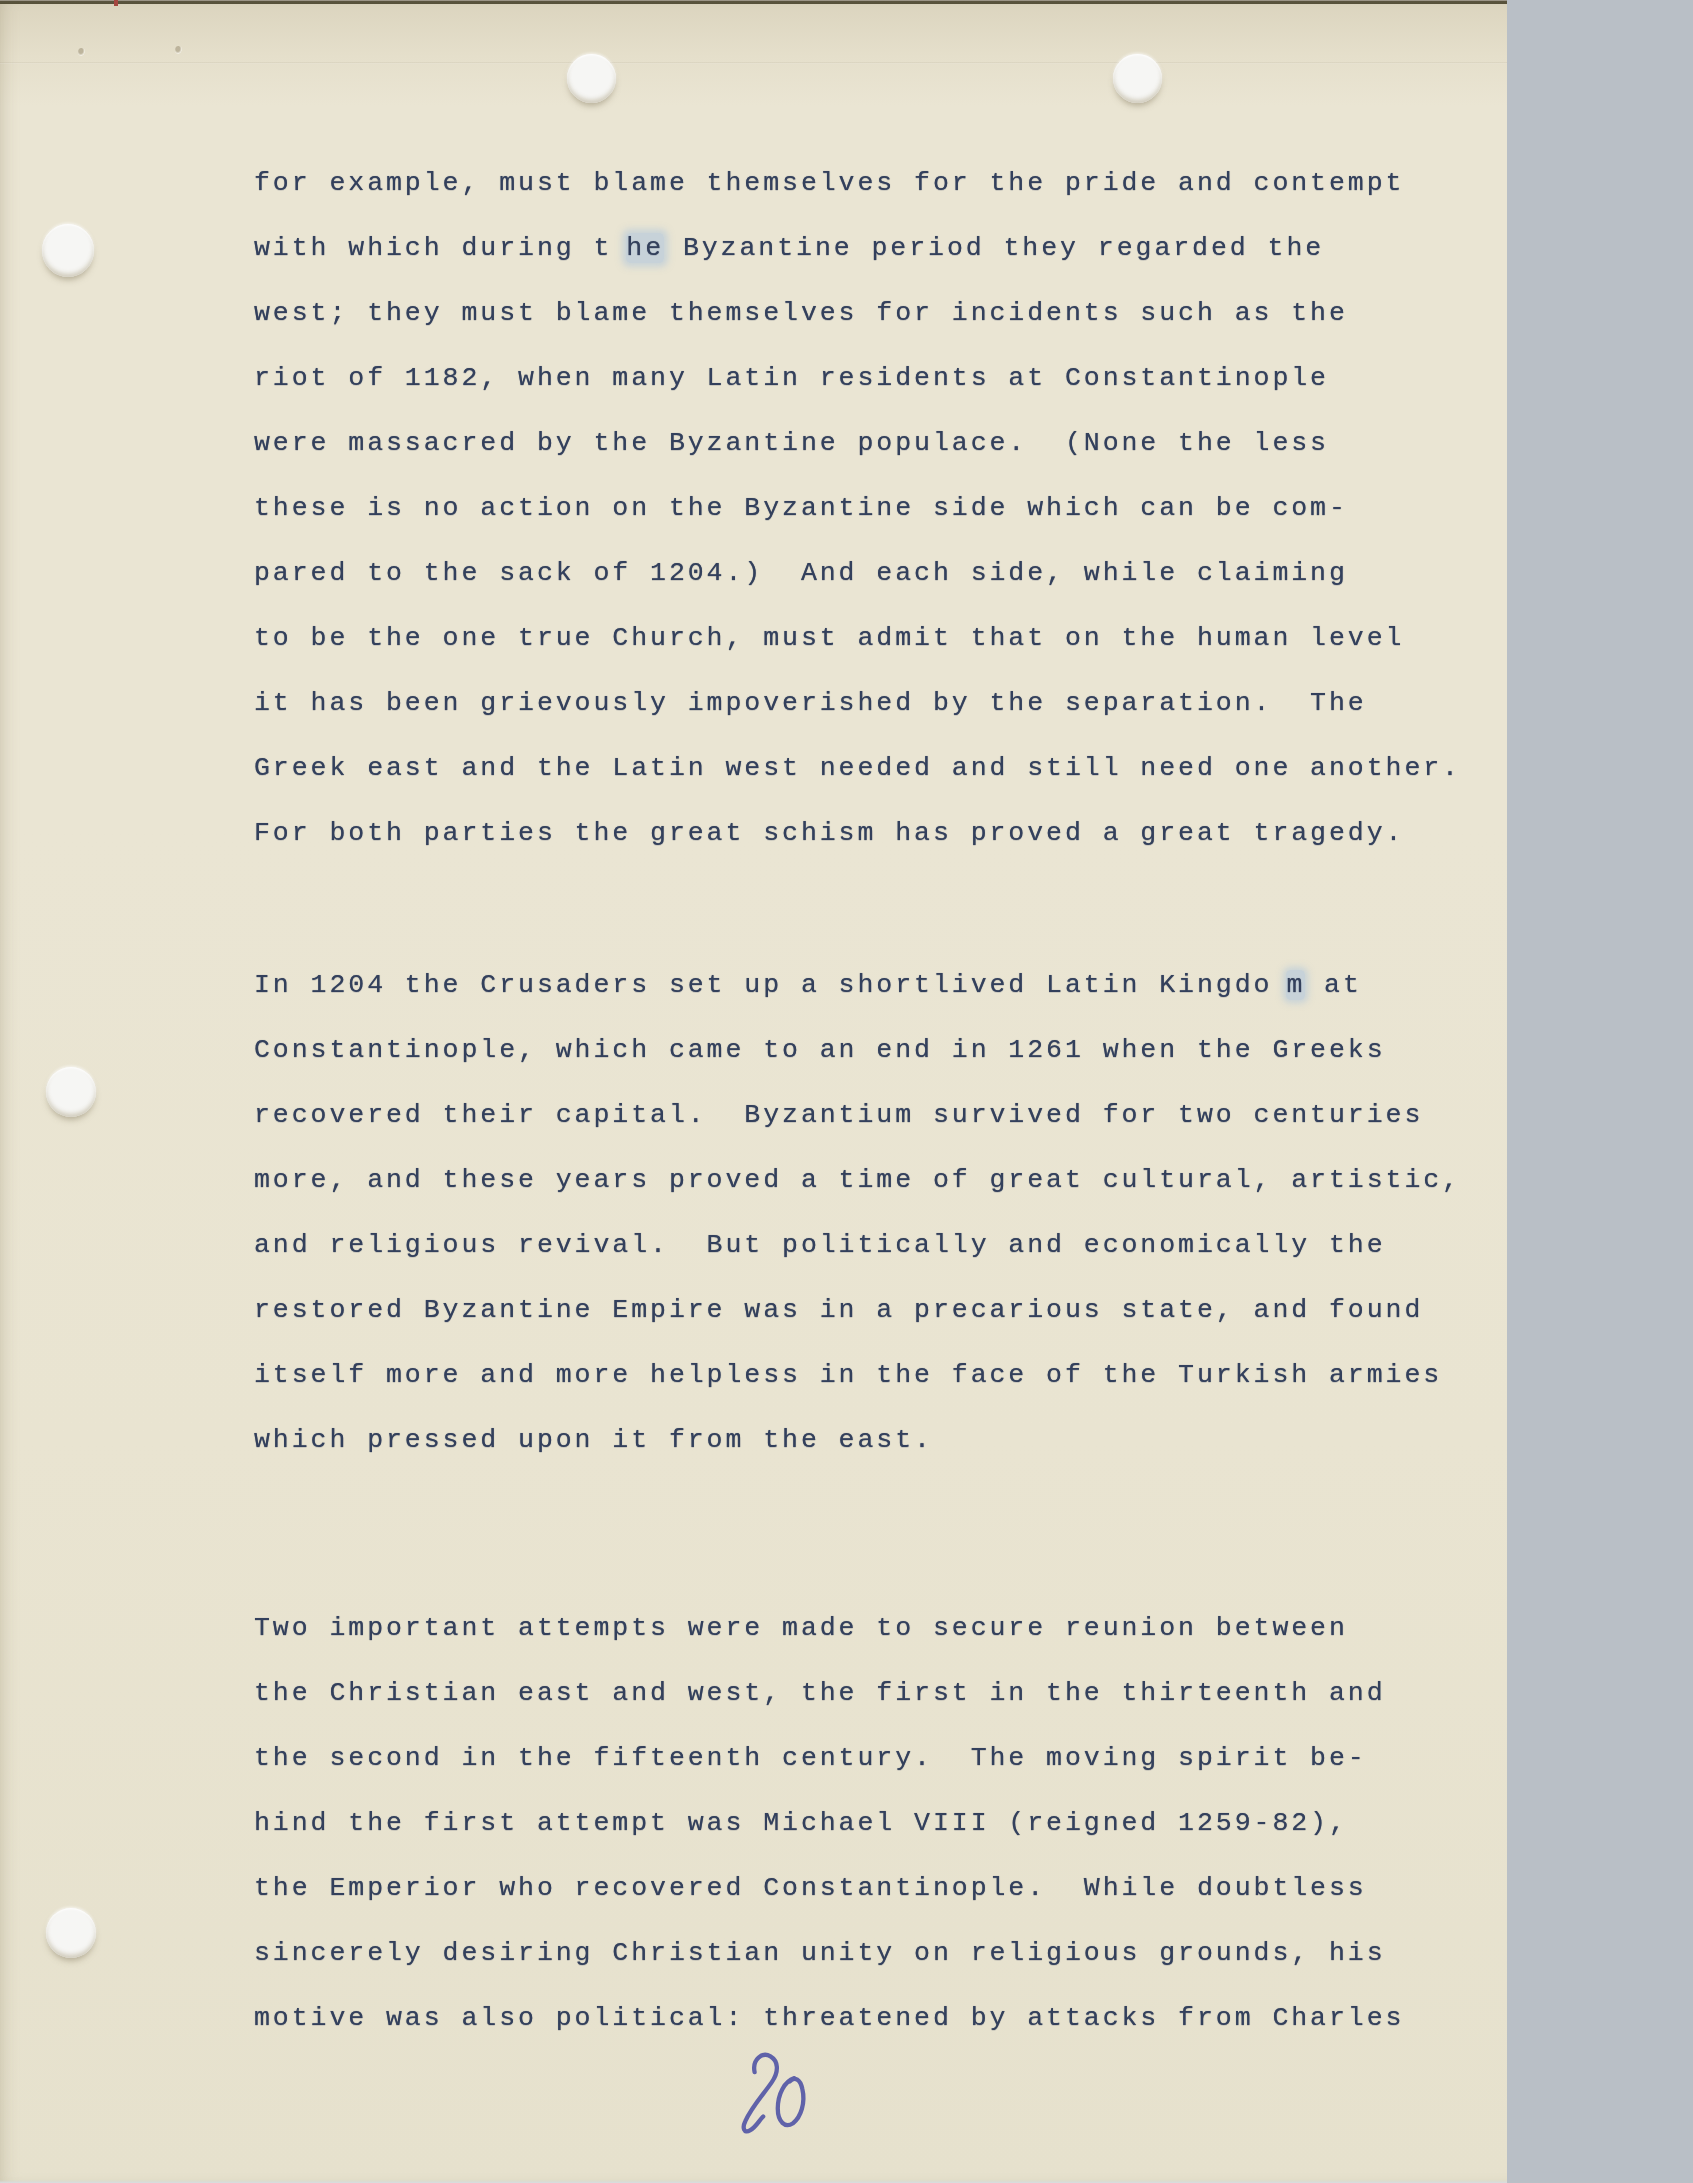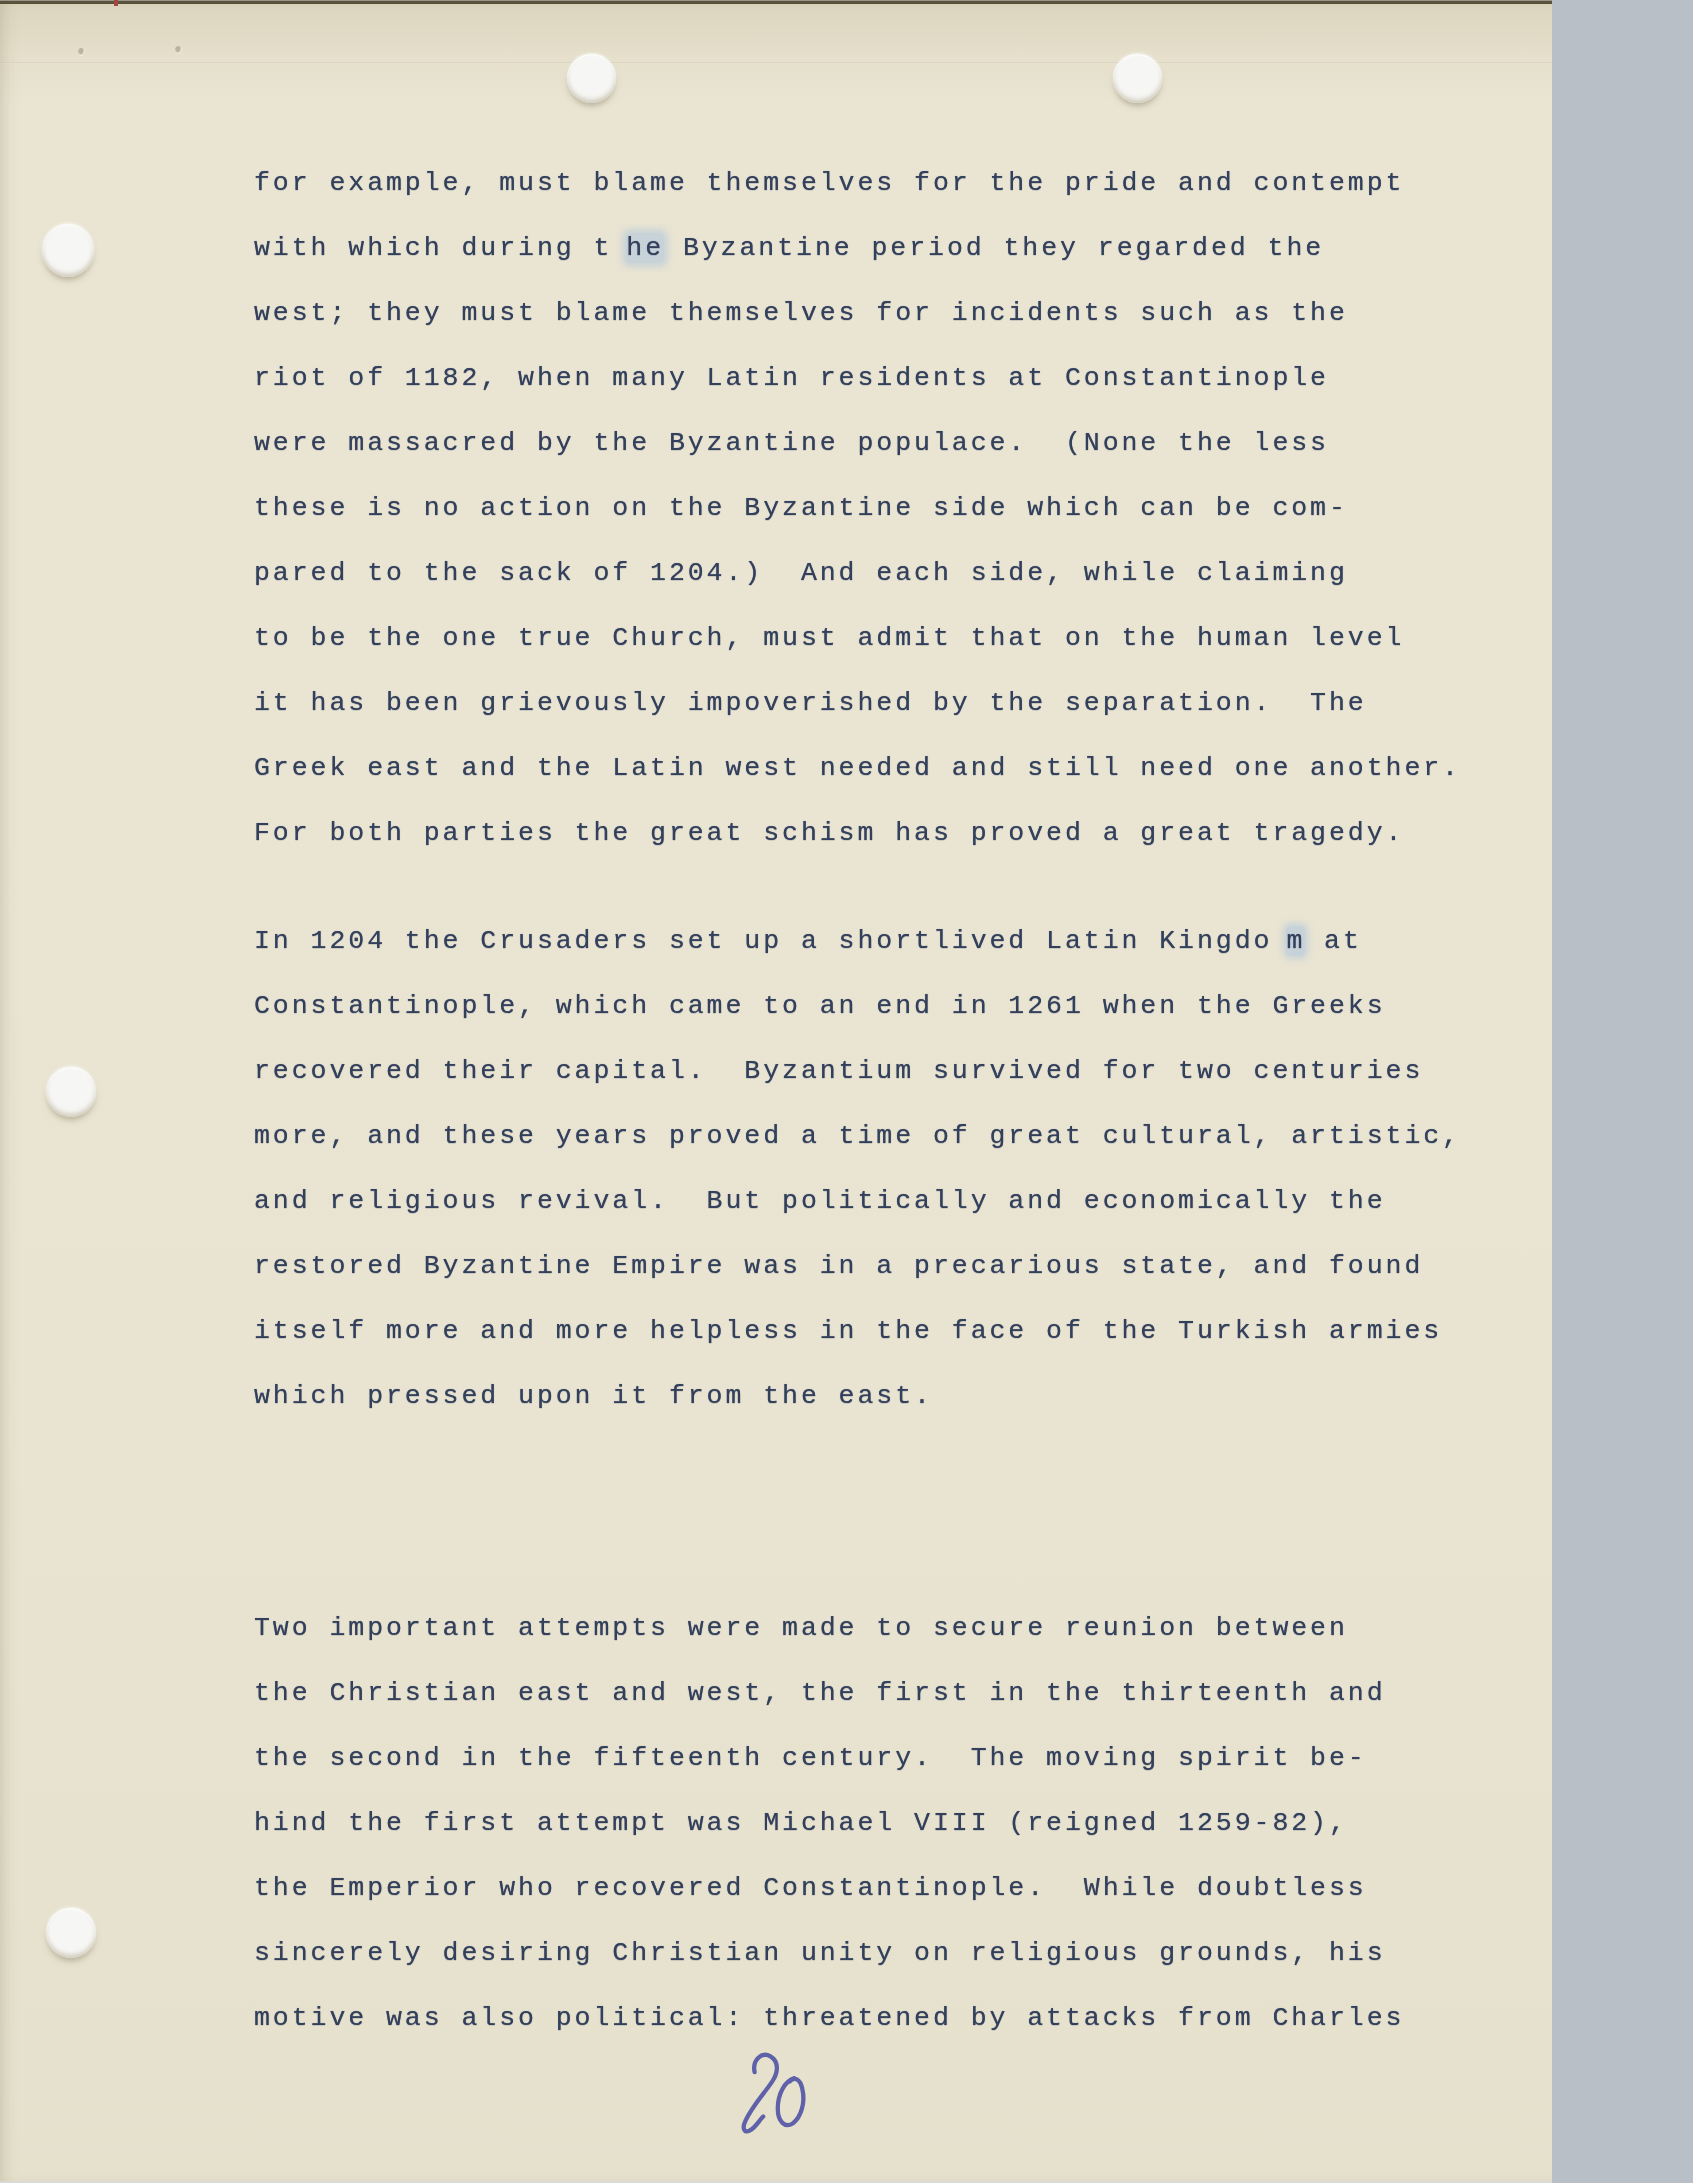--- a/index.html
+++ b/index.html
@@ -1,18 +1,18 @@
 <!DOCTYPE html>
 <html style="--paper: #e9e4d1; --ink: #33405c; --pen: #5457a6; --correction: #a9c3de; --strip: #cfd6dc; --pink: #d9a3ba; --edge: #5a543e; --red: #a4463f;font-size:10.6px"><head>
 <meta charset="utf-8">
 <style>
   html,body{margin:0;padding:0;background:#b9bfc6;}
   #screen{position:relative;width:1507px;height:2183px;overflow:hidden;
           background:var(--strip,#cfd6dc);
-          font-family:"Liberation Mono","DejaVu Sans Mono",monospace;padding-left:45px;}
+          font-family:"Liberation Mono","DejaVu Sans Mono",monospace;}
 
   
   .paper{position:absolute;left:0;top:0;width:1680px;height:2183px;
          background:linear-gradient(180deg,#dbd4be 0px,#e5dfcb 56px,#eae5d3 106px,
                      #eae5d3 38%,var(--paper,#e9e4d1) 66%,#e6e1cd 100%);
          box-shadow:inset 10.6px 0 17.3px -9.3px rgba(150,140,110,.38),
                     inset -5.3px 0 10.6px -5.3px rgba(150,140,110,.30);}
   .top-edge{position:absolute;left:0;top:0;width:1680px;height:4px;
             background:linear-gradient(180deg,#9b9486 0px,#9b9486 1.3px,var(--edge,#5a543e) 1.3px,#565038 4px);}
   .crease{position:absolute;left:0;top:62px;width:1680px;height:2px;
@@ -40,21 +40,21 @@
          background:radial-gradient(ellipse at 40% 35%,rgba(125,112,82,.38) 0 35%,rgba(255,255,255,.45) 65%,rgba(255,255,255,0) 75%);}
   .speck.s1{left:78px;top:48px;}
   .speck.s2{left:175px;top:46px;}
 
   
   .text-root{position:absolute;left:254px;top:0;width:1328px;height:2183px;}
   .paragraph{position:absolute;left:0;line-height:65px;white-space:pre;
              font-size:26.6px;letter-spacing:2.9px;color:var(--ink,#33405c);
              text-shadow:0 0 0.8px rgba(46,58,88,.65),0 0.7px 0 rgba(46,58,88,.12);}
   .paragraph:nth-of-type(1){top:151px;}
-  .paragraph:nth-of-type(2){top:909px;}
+  .paragraph:nth-of-type(2){top:953px;}
   .paragraph:nth-of-type(3){top:1596px;}
   .text-line{display:block;height:65px;}
   .overtype{background:rgba(169,195,222,.55);border-radius:4.6px;
             box-shadow:0 0 6.6px 3.3px rgba(169,195,222,.5);margin-left:14px;}
 
   
   .pagenum{position:absolute;left:712px;top:2047px;width:113px;height:106px;}
   .pagenum svg{width:100%;height:100%;}
   .pagenum path{fill:none;stroke:var(--pen,#5457a6);stroke-width:6.5;
                 stroke-linecap:round;stroke-linejoin:round;opacity:.92;}

